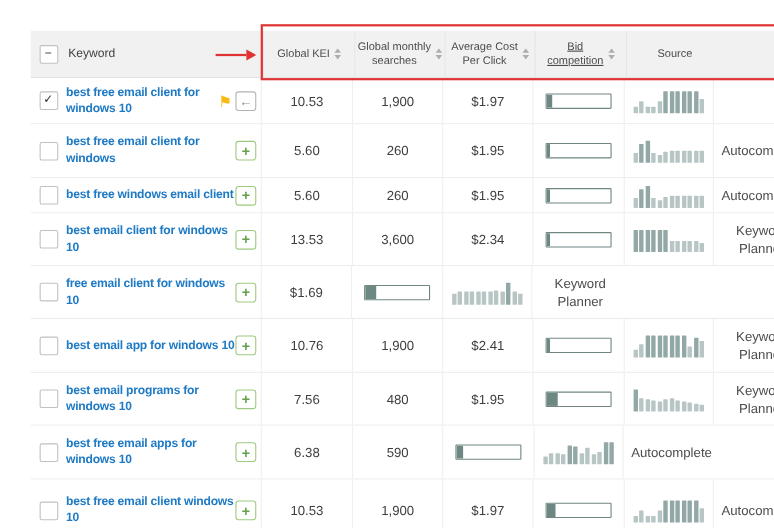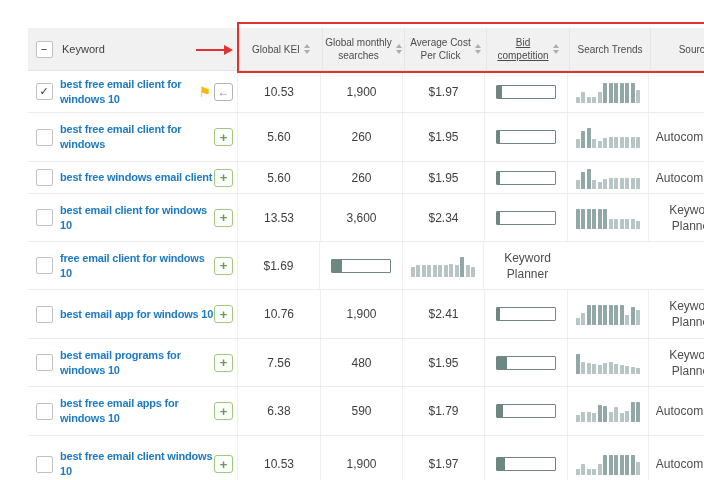--- a/index.html
+++ b/index.html
@@ -76,23 +76,20 @@
       <div class="c-cpc th">
         <span>Average Cost
 Per Click</span>
         <span class="sort"><i class="tri-up"></i><i class="tri-down"></i></span>
       </div>
       <div class="c-bid th">
         <span>Bid
 competition</span>
         <span class="sort"><i class="tri-up"></i><i class="tri-down"></i></span>
       </div>
-      <div class="c-trend th">
-        <span>Search Trends</span>
-      </div>
       <div class="c-source th">
         <span>Source</span>
       </div>
     </div>
     <div id="rows">
         <div class="row">
           <div class="cell c-check">
             <span class="checkbox">✓</span>
           </div>
           <div class="cell c-keyword" style="justify-content: flex-start;">
@@ -367,21 +364,20 @@
           </div>
           <div class="cell c-keyword" style="justify-content: flex-start;">
             <span class="kw">best free email apps for
 windows 10</span>
             <span class="kw-icons">
               <span class="iconbox plus-box">+</span>
             </span>
           </div>
           <div class="cell val c-kei">6.38</div>
           <div class="cell val c-monthly">590</div>
-          <div class="cell val c-cpc">$1.79</div>
           <div class="cell val c-bid">
             <div class="bid-outer">
               <div class="bid-fill" style="width: 10%; background: rgb(109, 135, 131);"></div>
             </div>
           </div>
           <div class="cell val c-trend">
             <div class="trend">
               <span style="height: 7px; background: rgb(183, 198, 196);"></span>
               <span style="height: 10px; background: rgb(183, 198, 196);"></span>
               <span style="height: 10px; background: rgb(183, 198, 196);"></span>

